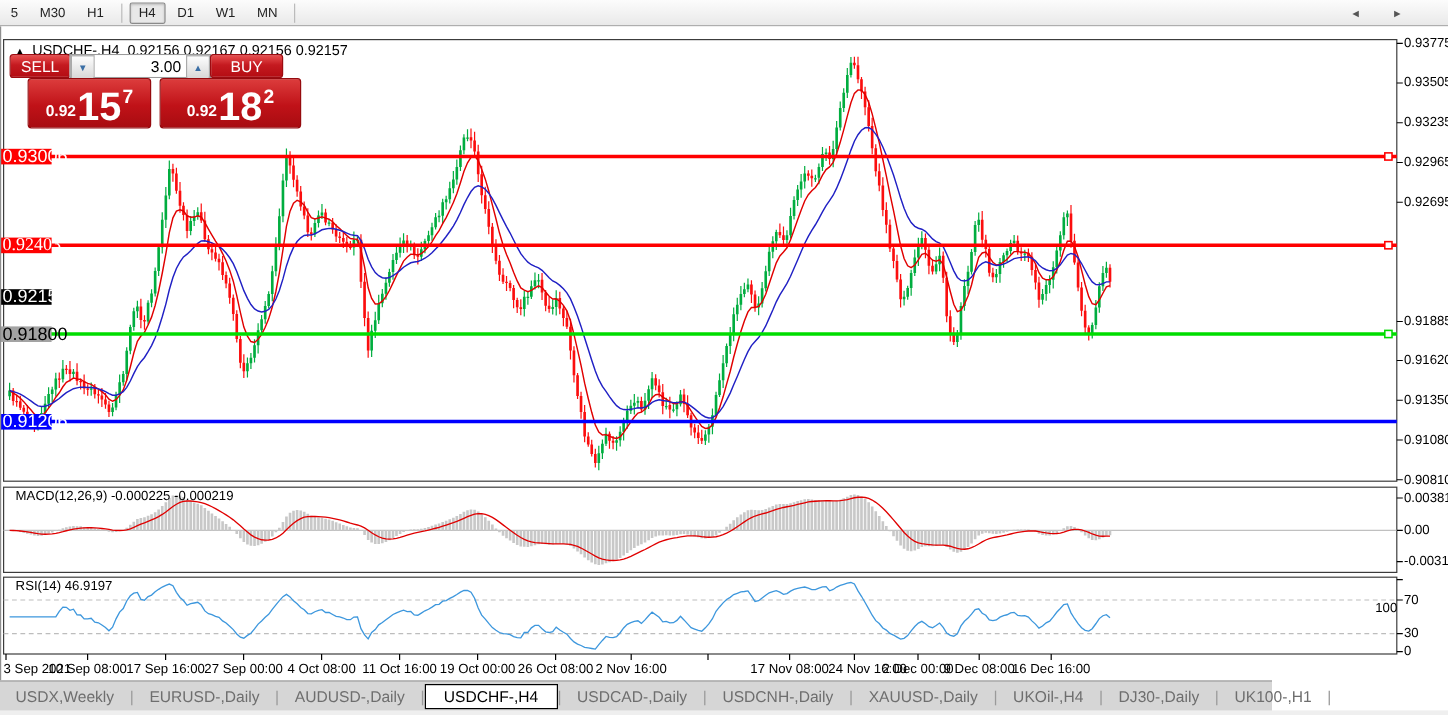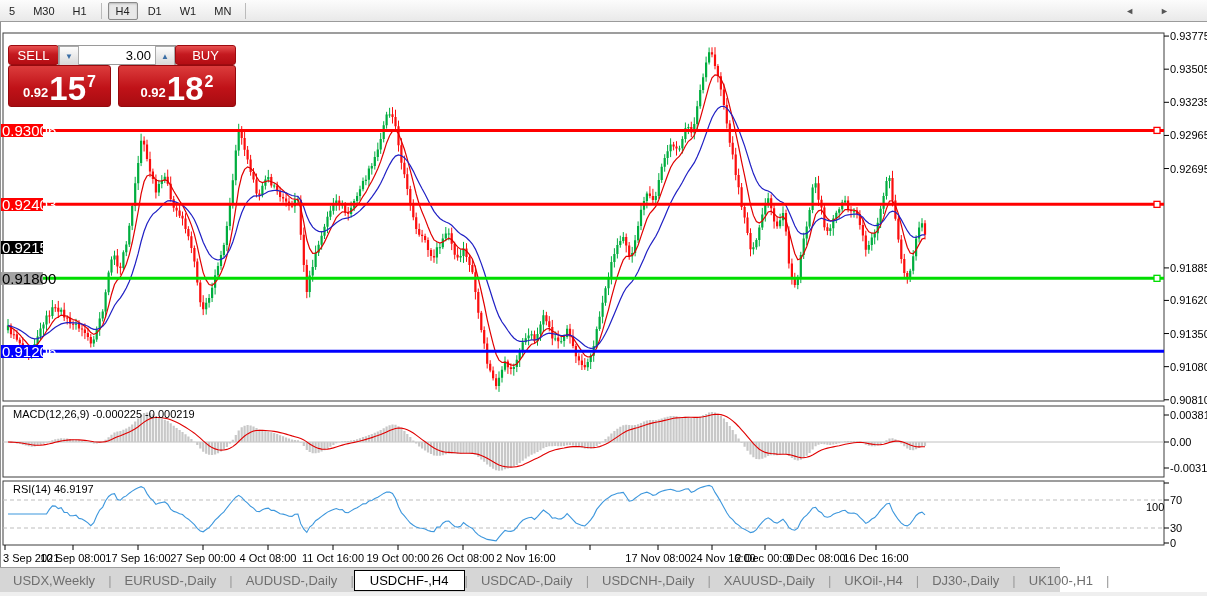--- a/index.html
+++ b/index.html
@@ -28,21 +28,21 @@
   #sell-btn{position:absolute;left:0;top:0;width:49px;height:18px;}
   #buy-btn{position:absolute;left:167px;top:0;width:59px;height:18px;}
   #vol-wrap{position:absolute;left:50px;top:0;width:116px;height:18px;border:1px solid #9a9a9a;
     background:#fff;display:flex;}
   .spin{width:18px;height:100%;background:linear-gradient(#fdfdfd,#d8d8d8);border:1px solid #aaa;
     color:#3a6ea5;font-size:8px;display:flex;align-items:center;justify-content:center;}
   #vol-input{flex:1;border:none;outline:none;text-align:right;font-size:13px;width:60px;
     font-family:"Liberation Sans",sans-serif;padding-right:4px;}
   .price-box{position:absolute;top:20px;height:38px;background:linear-gradient(#dc3c3c,#c01218 55%,#a80c11);
     border:1px solid #950a0e;border-radius:3px;color:#fff;display:flex;align-items:flex-end;
-    justify-content:center;padding-bottom:2px;}
+    justify-content:center;padding-bottom:2px;margin-left:15px;}
   #sell-box{left:0;width:101px;}
   #buy-box{left:110px;width:116px;}
   .p-small{font-size:13px;font-weight:bold;margin-bottom:4px;}
   .p-big{font-size:33px;font-weight:bold;line-height:30px;margin:0 1px;}
   .p-sup{font-size:16px;font-weight:bold;margin-bottom:13px;}
   
   #tabbar{position:absolute;left:0;top:567px;width:1060px;height:25px;background:#d6d6d6;
     border-top:1px solid #9e9e9e;display:flex;align-items:center;font-size:13px;color:#6e6e6e;}
   .tab{padding:3px 13px;white-space:nowrap;}
   .tab.active{background:#fff;border:1px solid #000;color:#000;padding:2px 15px;margin-top:-1px;}
@@ -133,21 +133,21 @@
         <div class="lbl" style="left: 1170px; top: 41.1867px;">0.93505</div>
         <div class="lbl" style="left: 1170px; top: 74.3067px;">0.93235</div>
         <div class="lbl" style="left: 1170px; top: 107.427px;">0.92965</div>
         <div class="lbl" style="left: 1170px; top: 140.547px;">0.92695</div>
         <div class="lbl" style="left: 1170px; top: 239.907px;">0.91885</div>
         <div class="lbl" style="left: 1170px; top: 272.413px;">0.91620</div>
         <div class="lbl" style="left: 1170px; top: 305.533px;">0.91350</div>
         <div class="lbl" style="left: 1170px; top: 338.653px;">0.91080</div>
         <div class="lbl" style="left: 1170px; top: 371.773px;">0.90810</div>
         <div class="axis-badge" style="left: 0px; top: 101.897px; background: rgb(255, 0, 0); color: rgb(255, 255, 255);">0.93006</div>
-        <div class="axis-badge" style="left: 0px; top: 175.865px; background: rgb(255, 0, 0); color: rgb(255, 255, 255);">0.92403</div>
+        <div class="axis-badge" style="left: 0px; top: 175.865px; background: rgb(255, 0, 0); color: rgb(255, 255, 255); font-family: Liberation Serif, serif;">0.92403</div>
         <div class="axis-badge" style="left: 0px; top: 219px; background: rgb(0, 0, 0); color: rgb(255, 255, 255);">0.92157</div>
         <div class="axis-badge" style="left: 0px; top: 249.833px; background: #a3a3a3; color: rgb(0, 0, 0);">0.91800</div>
         <div class="axis-badge" style="left: 0px; top: 322.697px; background: rgb(0, 0, 255); color: rgb(255, 255, 255);">0.91206</div>
         <div class="lbl" style="left: 1170px; top: 387px;">0.003811</div>
         <div class="lbl" style="left: 1170px; top: 414px;">0.00</div>
         <div class="lbl" style="left: 1170px; top: 440px;">-0.003115</div>
         <div class="lbl" style="left: 1146px; top: 455px; margin-top: 24px;">100</div>
         <div class="lbl" style="left: 1170px; top: 472px;">70</div>
         <div class="lbl" style="left: 1170px; top: 500px;">30</div>
         <div class="lbl" style="left: 1170px; top: 515px;">0</div>
@@ -161,20 +161,23 @@
         <div class="lbl" style="left: 463px; top: 530px; transform: translateX(-50%);">26 Oct 08:00</div>
         <div class="lbl" style="left: 526px; top: 530px; transform: translateX(-50%); text-align: center;">2 Nov 16:00</div>
         <div class="lbl" style="left: 590px; top: 556px; transform: translateX(-50%); margin-left: 20px;">10 Nov 00:00</div>
         <div class="lbl" style="left: 658px; top: 530px; transform: translateX(-50%);">17 Nov 08:00</div>
         <div class="lbl" style="left: 712px; top: 530px; transform: translateX(-50%); margin-left: 11px;">24 Nov 16:00</div>
         <div class="lbl" style="left: 765px; top: 530px; transform: translateX(-50%);">2 Dec 00:00</div>
         <div class="lbl" style="left: 816px; top: 530px; transform: translateX(-50%);">9 Dec 08:00</div>
         <div class="lbl" style="left: 876px; top: 530px; transform: translateX(-50%);">16 Dec 16:00</div>
       </div>
 
+    <div id="title-row">
+      <span class="tri">▲</span><span>USDCHF-,H4</span>&nbsp;&nbsp;<span>0.92156 0.92167 0.92156 0.92157</span>
+    </div>
 
     <div id="trade">
       <div id="sell-btn" class="red-btn">SELL</div>
       <div id="vol-wrap">
         <div class="spin">▼</div>
         <input id="vol-input" value="3.00" style="">
         <div class="spin">▲</div>
       </div>
       <div id="buy-btn" class="red-btn">BUY</div>
 

